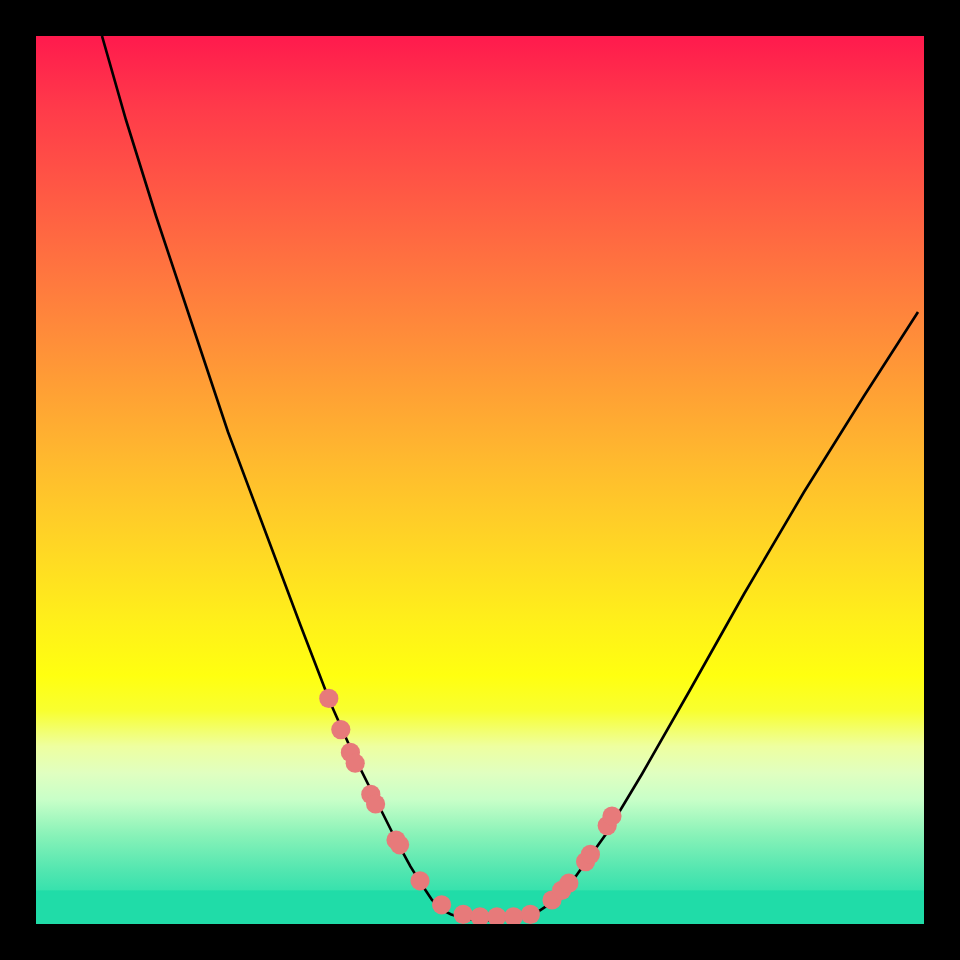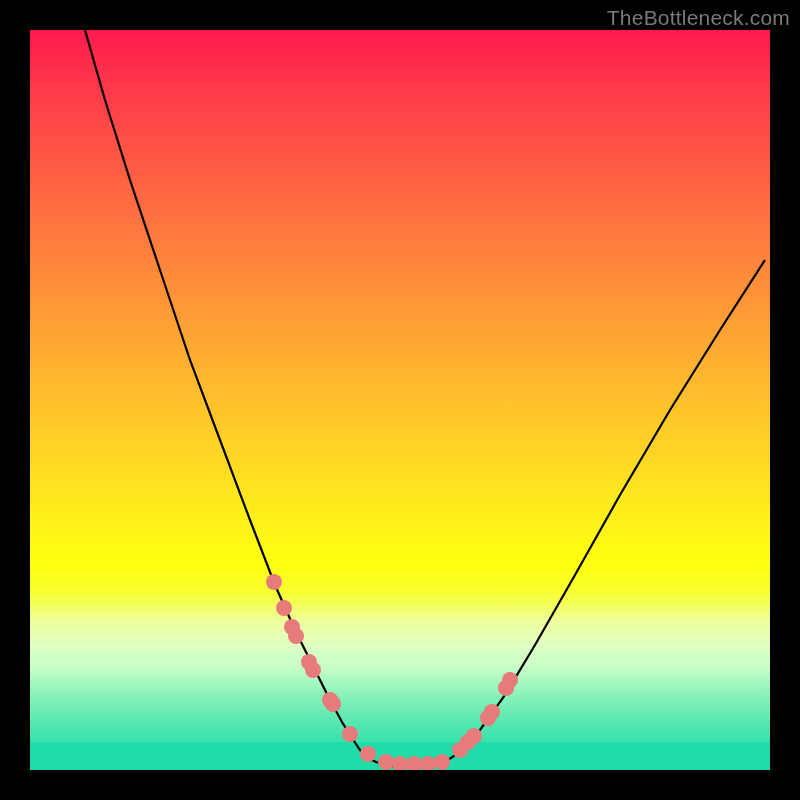--- a/index.html
+++ b/index.html
@@ -70,21 +70,20 @@
     right: 0;
     bottom: 0;
     height: 28px;
     background: #20dca8;
   }
 </style>
 </head>
 <body>
 
 <div class="frame">
-  <div class="watermark">TheBottleneck.com</div>
 
   <div class="plot">
     <div class="gradient"></div>
     <div class="valley-band"></div>
 
     <svg viewBox="0 0 740 740" preserveAspectRatio="none">
       <path id="curve-path" fill="none" stroke="#000000" stroke-width="2.2" d="M55 0 L75 70 L100 150 L130 240 L160 330 L190 410 L220 490 L245 555 L265 600 L285 640 L300 670 L312 692 L322 708 L330 720 L338 728 L346 732 L346 732 L360 736 L380 737 L400 736 L415 732 L415 732 L430 722 L450 700 L475 665 L505 615 L545 545 L590 465 L640 380 L690 300 L735 230"></path>
       <g id="markers-group">
           <circle cx="244" cy="552" r="8" fill="#e77a7a"></circle>
           <circle cx="254" cy="578" r="8" fill="#e77a7a"></circle>

